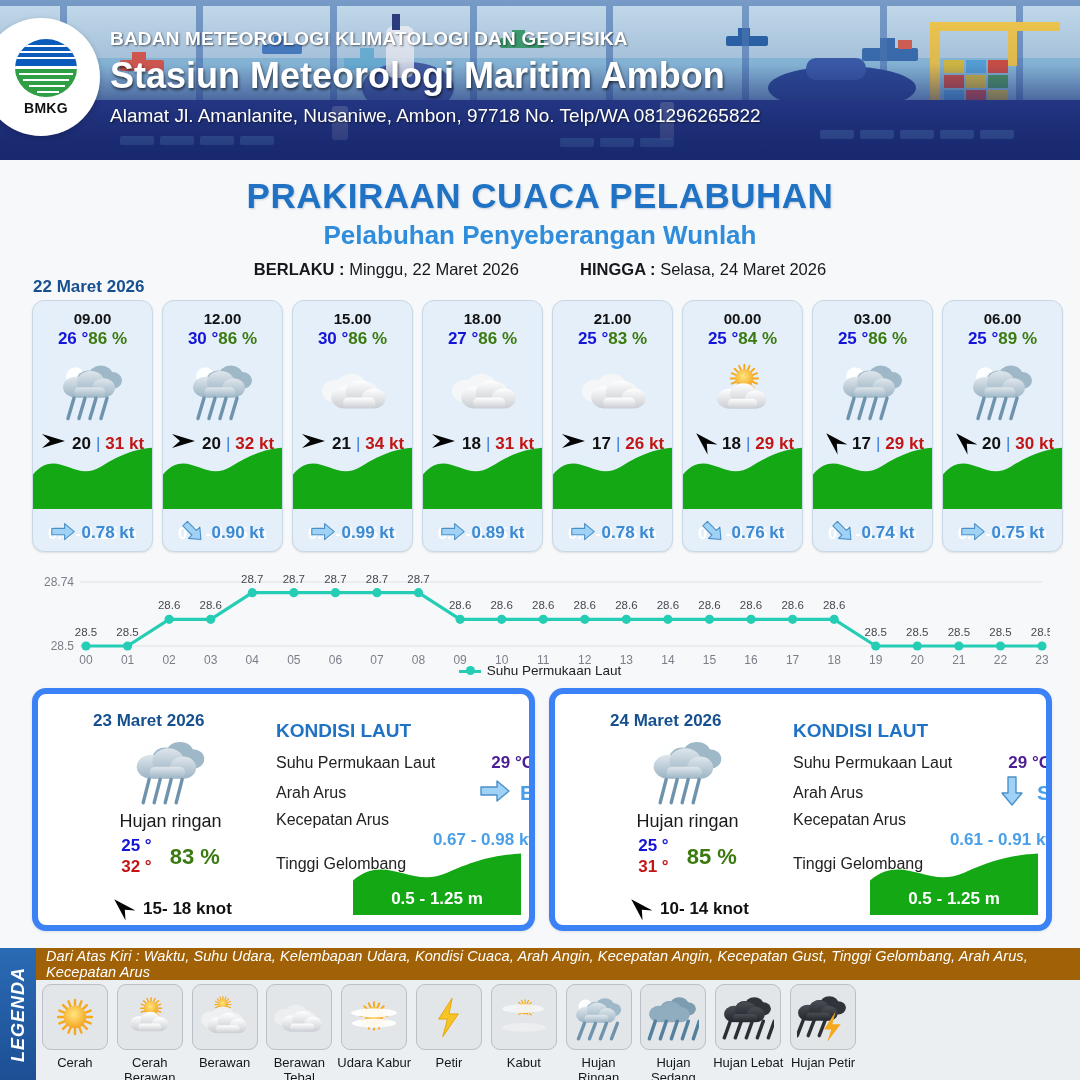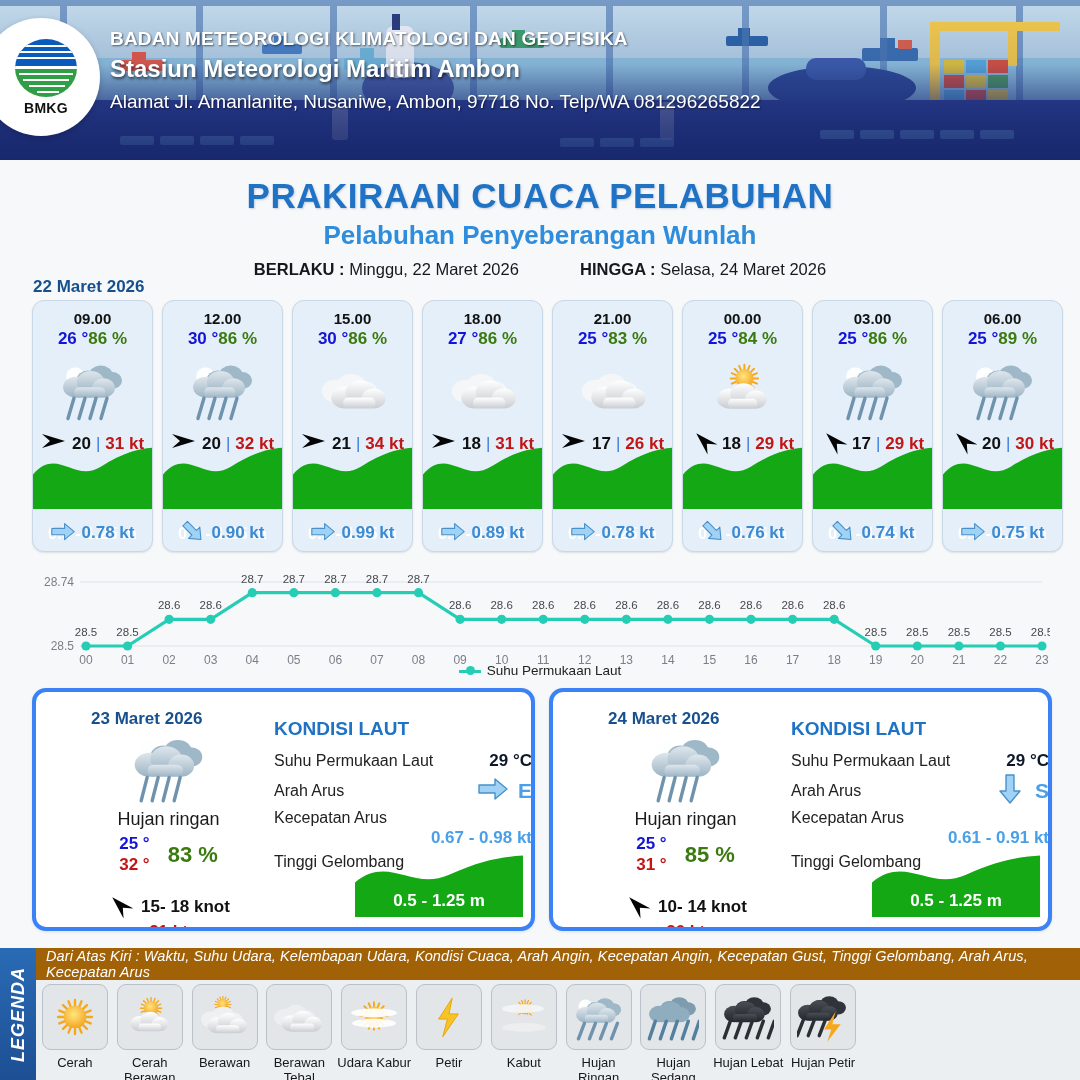--- a/index.html
+++ b/index.html
@@ -33,21 +33,21 @@
   }
   .logo-circle { width:62px; height:58px; border-radius:50%; overflow:hidden; position:relative; margin-left:10px; }
   .lc-sky { position:absolute; left:0; top:0; width:62px; height:29px; background:#0b5bbd; }
   .lc-land { position:absolute; left:0; top:29px; width:62px; height:29px; background:#2f9e44; }
   .lc-line { position:absolute; background:#fff; height:2.5px; }
   .lc-div { position:absolute; left:0; top:27px; width:62px; height:3px; background:#fff; }
   .logo-text { font-size:14px; font-weight:bold; color:#111; letter-spacing:.3px; margin-top:3px; margin-left:10px; }
 
   .hdr-texts { position:absolute; left:110px; top:28px; color:#fff; }
   .hdr-l1 { font-size:19px; font-weight:bold; letter-spacing:.2px; text-shadow:1px 1px 2px rgba(0,0,0,.55); }
-  .hdr-l2 { font-size:24px; font-weight:bold; margin-top:5px; text-shadow:1px 2px 3px rgba(0,0,0,.6); }
+  .hdr-l2 { font-size:36px; font-weight:bold; margin-top:5px; text-shadow:1px 2px 3px rgba(0,0,0,.6); }
   .hdr-l3 { font-size:19px; margin-top:8px; text-shadow:1px 1px 2px rgba(0,0,0,.55); }
 
   
   .title-wrap { text-align:center; margin-top:16px; }
   .title-main {
     font-size:35px; font-weight:bold; color:#1f72c4;
     letter-spacing:.5px; text-shadow:1px 1px 2px rgba(150,170,190,.5);
   }
   .title-sub { font-size:26px; font-weight:bold; color:#2f8ddb; margin-top:4px; }
   .valid-row { margin-top:9px; font-size:16.5px; color:#15181c; }
@@ -89,42 +89,42 @@
   
   .chart-box { position:absolute; left:30px; top:560px; width:1020px; height:120px; }
   .chart-legend { position:absolute; left:0; top:663px; width:1080px; text-align:center; font-size:13.5px; color:#222; }
   .chart-legend .dash { display:inline-block; width:22px; height:3px; background:#25cdb4; vertical-align:middle; margin-right:6px; position:relative; }
   .chart-legend .dash::after { content:''; position:absolute; left:7px; top:-3.5px; width:9px; height:9px; border-radius:50%; background:#25cdb4; }
 
   
   .daily-row { position:absolute; left:32px; top:688px; display:flex; gap:14px; }
   .panel {
     width:503px; height:243px; background:#fff;
-    border:4px solid #3b82f6; border-radius:14px;
+    border:6px solid #3b82f6; border-radius:14px;
     box-shadow:0 1px 3px rgba(0,0,0,.10);
     position:relative; overflow:hidden;
   }
   .p-date { position:absolute; left:55px; top:17px; font-size:17px; font-weight:bold; color:#17508f; }
   .p-left { position:absolute; left:30px; top:40px; width:205px; text-align:center; }
   .p-icon { height:72px; display:flex; align-items:center; justify-content:center; }
   .p-cond { font-size:18px; color:#1a1a1a; margin-top:5px; }
   .p-temps { display:flex; align-items:center; justify-content:center; gap:18px; margin-top:4px; }
   .p-tcol { text-align:left; }
   .p-tmin { font-size:17px; font-weight:bold; color:#1414d8; }
   .p-tmax { font-size:17px; font-weight:bold; color:#c21616; margin-top:1px; }
   .p-hum { font-size:22px; font-weight:bold; color:#3b7a10; }
   .p-wind { display:flex; align-items:center; justify-content:center; gap:8px; margin-top:20px; }
   .p-wind .wl { font-size:17px; font-weight:bold; color:#111; }
   .p-gust { font-size:17px; font-weight:bold; color:#c21616; margin-top:3px; }
 
   .p-right { position:absolute; left:238px; top:26px; width:258px; }
   .p-sect { font-size:19px; font-weight:bold; color:#1f72c4; margin-bottom:6px; }
   .p-line { display:flex; justify-content:space-between; align-items:center; min-height:30px; }
   .p-lab { font-size:16px; color:#222; }
-  .p-val { font-size:17px; font-weight:bold; color:#0f172a; }
+  .p-val { font-size:17px; font-weight:bold; color:#4c1d95; }
   .p-val2 { font-size:17px; font-weight:bold; color:#4aa0e8; text-align:right; margin-top:-2px; margin-bottom:2px; }
   .p-arrow-row { display:flex; align-items:center; gap:10px; }
   .p-dirtxt { font-size:21px; font-weight:bold; color:#4aa0e8; }
   .p-wave { position:absolute; right:8px; bottom:10px; width:168px; height:64px; }
   .p-wave .wave-text { bottom:6px; font-size:17px; }
 
   
   .legenda { position:absolute; left:0; top:948px; width:1080px; height:132px; background:#eceff2; }
   .leg-side {
     position:absolute; left:0; top:0; width:36px; height:132px;

